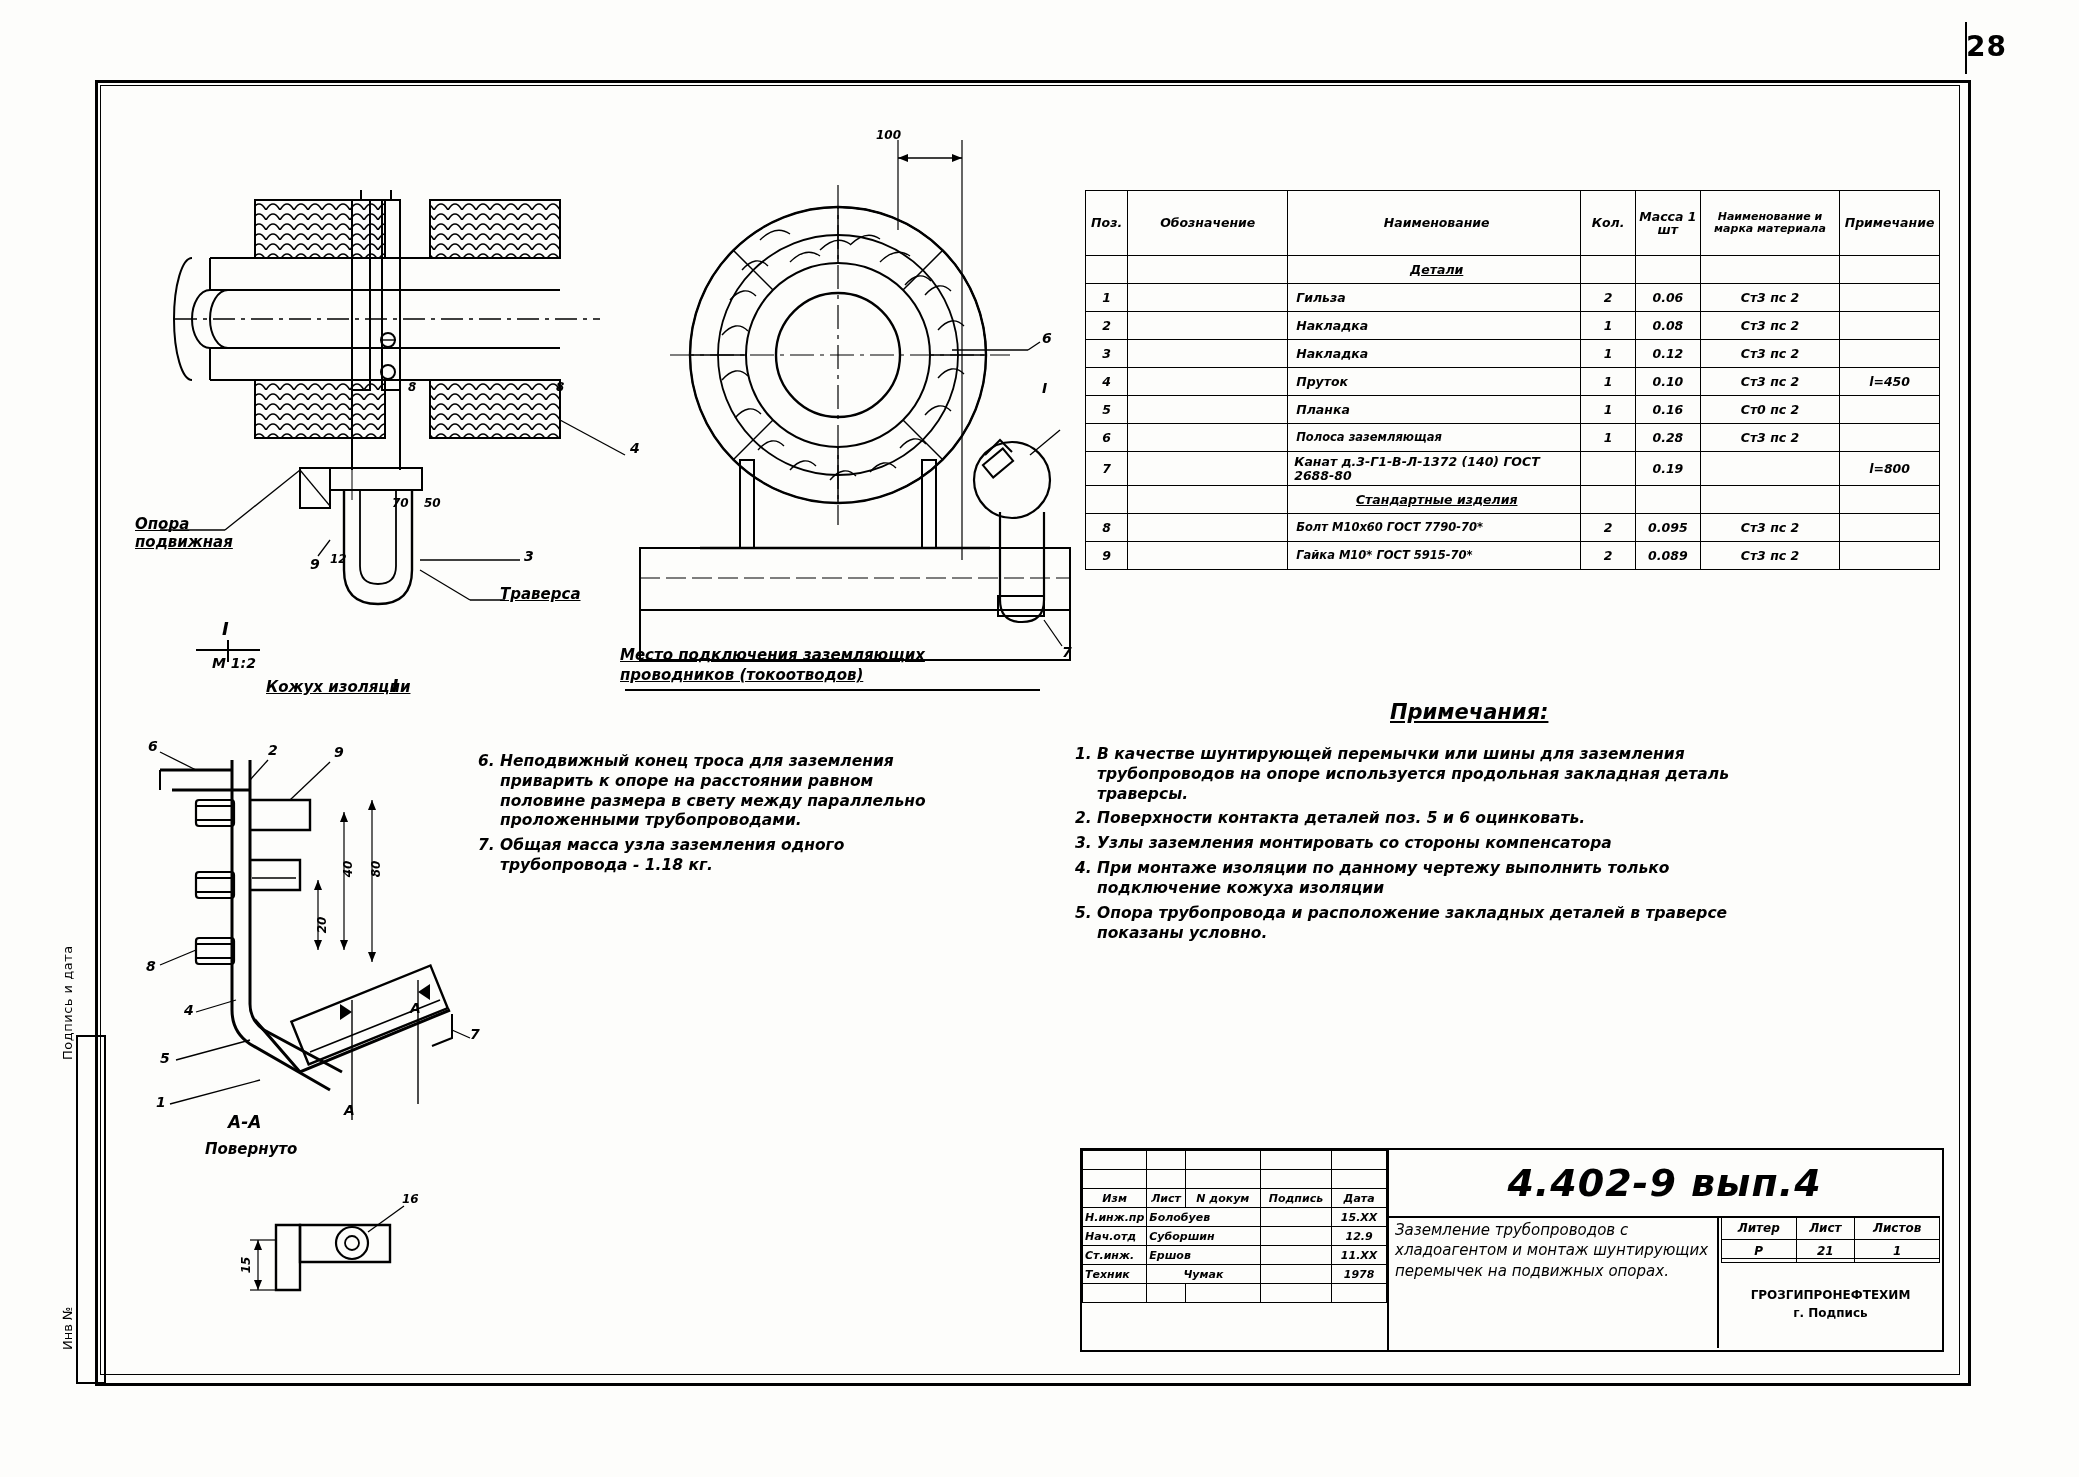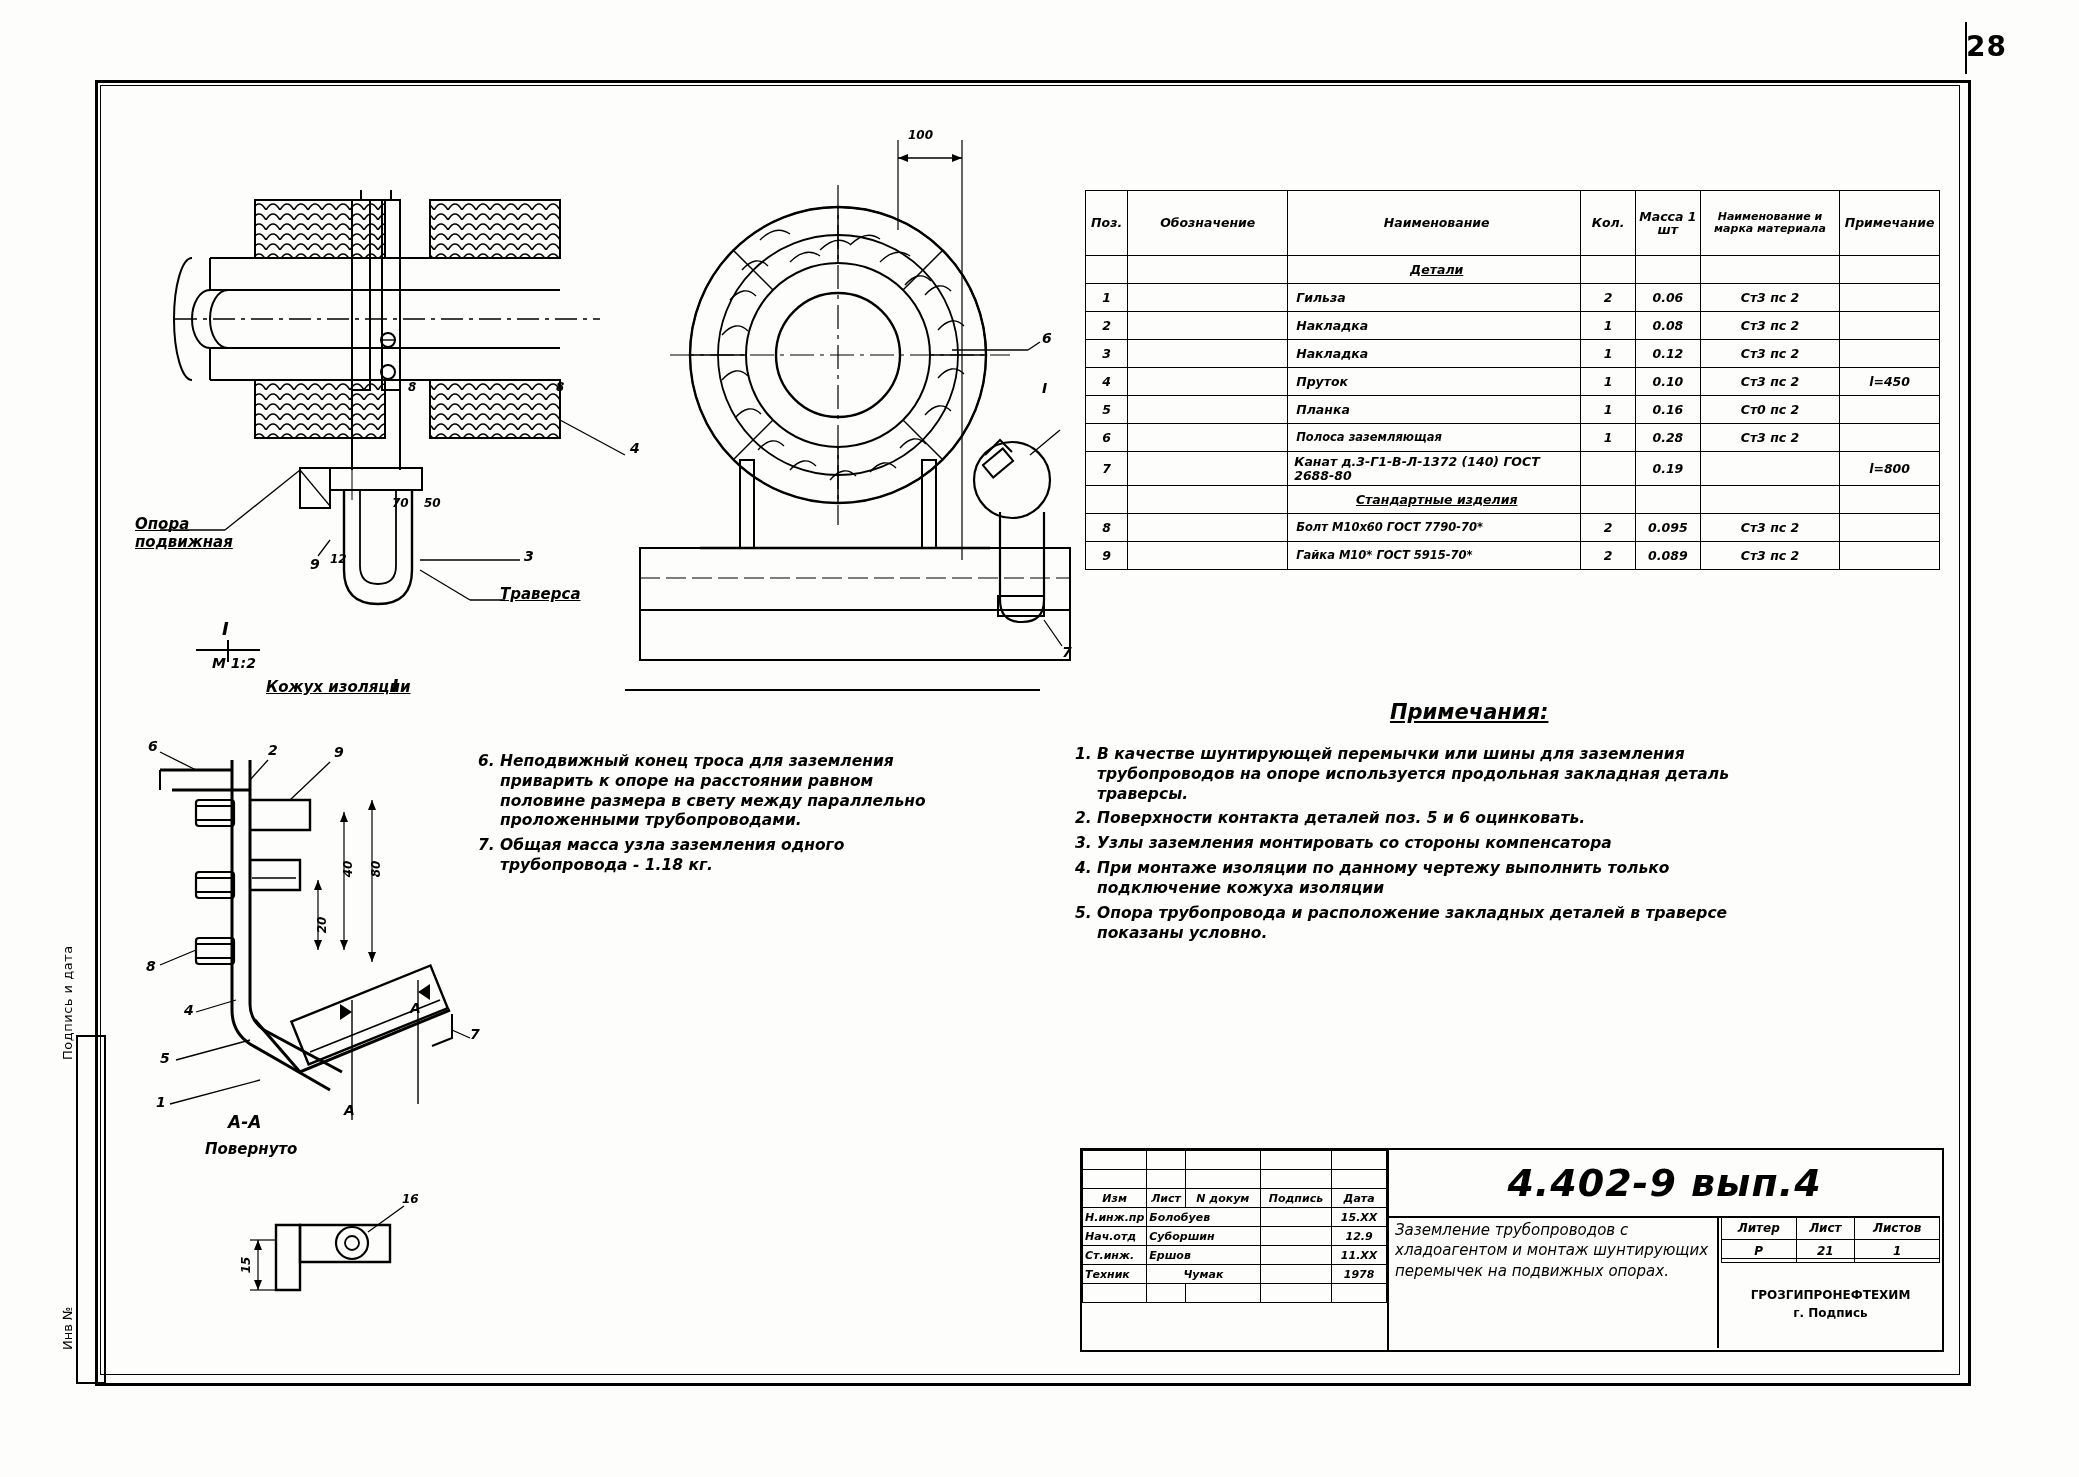--- a/index.html
+++ b/index.html
@@ -314,20 +314,21 @@
       <line x1="228" y1="640" x2="228" y2="662" stroke-width="2"></line>
 
       <line x1="625" y1="690" x2="1040" y2="690" stroke-width="2"></line>
     </g>
   </svg>
 
   <div class="cap cap-u" style="left:135px;top:515px;width:120px;text-align:left;">Опора подвижная</div>
 
   <div class="cap cap-u" style="left:500px;top:585px;">Траверса</div>
 
+  <div class="cap cap-u" style="left:620px;top:645px;width:420px;line-height:1.35;">Место подключения заземляющих проводников (токоотводов)</div>
 
   <div class="lbl" style="left:222px;top:618px;font-size:18px;">I</div>
   <div class="lbl" style="left:212px;top:655px;font-size:14px;">М 1:2</div>
 
   <div class="cap cap-u" style="left:266px;top:678px;">Кожух изоляции</div>
   <div class="lbl" style="left:392px;top:676px;font-size:17px;">I</div>
 
   <div class="cap" style="left:228px;top:1112px;font-size:17px;">А-А</div>
   <div class="cap" style="left:205px;top:1140px;font-size:15px;">Повернуто</div>
   <div class="lbl" style="left:410px;top:1000px;">А</div>
@@ -342,21 +343,21 @@
 
   <div class="lbl" style="left:148px;top:738px;">6</div>
   <div class="lbl" style="left:268px;top:742px;">2</div>
   <div class="lbl" style="left:334px;top:744px;">9</div>
   <div class="lbl" style="left:146px;top:958px;">8</div>
   <div class="lbl" style="left:184px;top:1002px;">4</div>
   <div class="lbl" style="left:160px;top:1050px;">5</div>
   <div class="lbl" style="left:156px;top:1094px;">1</div>
   <div class="lbl" style="left:470px;top:1026px;">7</div>
 
-  <div class="dim" style="left:908px;top:128px;font-style:italic;">100</div>
+  <div class="dim" style="left:876px;top:128px;font-style:italic;">100</div>
   <div class="dim" style="left:352px;top:496px;margin-left:40px;">70</div>
   <div class="dim" style="left:424px;top:496px;">50</div>
   <div class="dim" style="left:408px;top:380px;">8</div>
   <div class="dim" style="left:556px;top:380px;">8</div>
   <div class="dim" style="left:330px;top:552px;">12</div>
   <div class="dim" style="left:368px;top:862px;transform:rotate(-90deg);">80</div>
   <div class="dim" style="left:340px;top:862px;transform:rotate(-90deg);">40</div>
   <div class="dim" style="left:314px;top:918px;transform:rotate(-90deg);">20</div>
   <div class="dim" style="left:238px;top:1258px;transform:rotate(-90deg);">15</div>
   <div class="dim" style="left:402px;top:1192px;">16</div>

